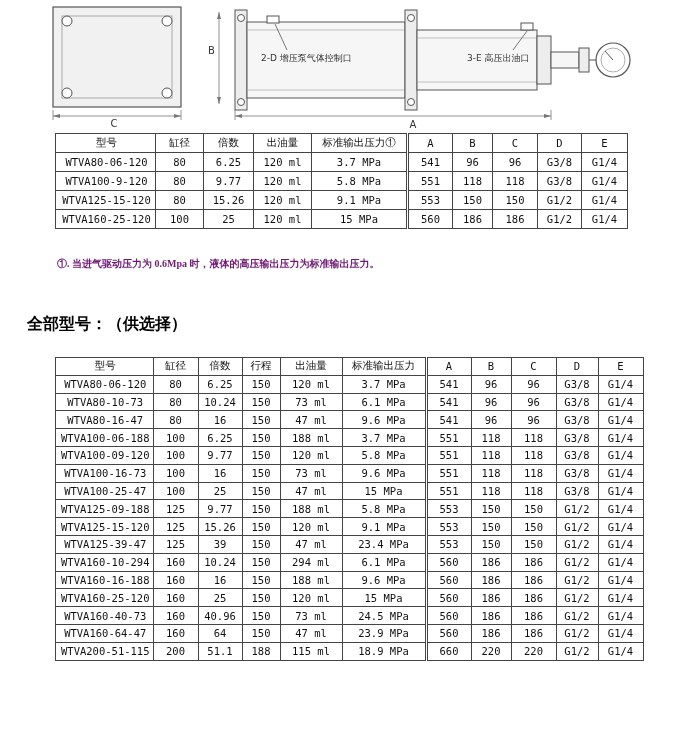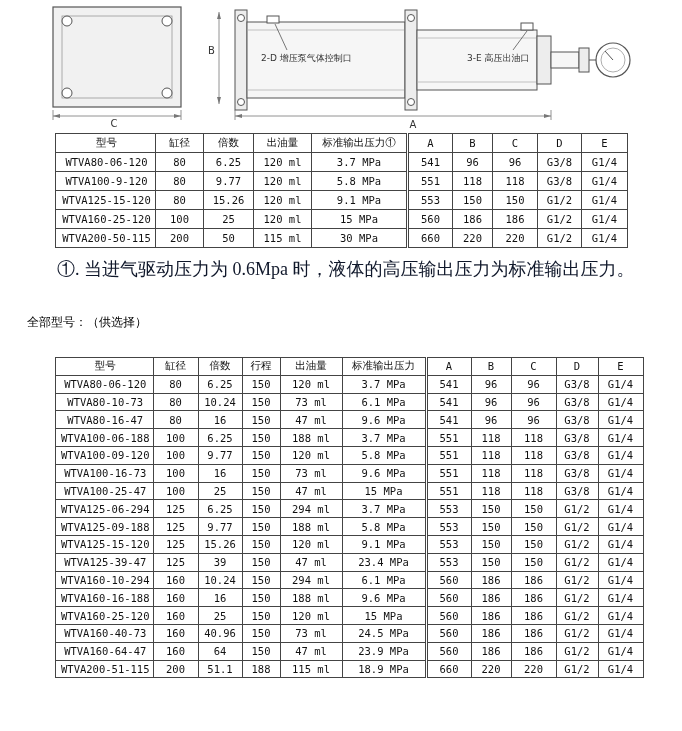--- a/index.html
+++ b/index.html
@@ -18,23 +18,23 @@
           font-family:"DejaVu Sans Mono", monospace; font-size:10.5px; color:#111; }
   th, td { border:1px solid #444; padding:0 3px; text-align:center;
            font-weight:normal; overflow:hidden; white-space:nowrap; }
   td:first-child, th:first-child { text-align:center; padding-left:5px; }
   .gap { border-left:3px double #444; }
   #table1 { position:absolute; left:55px; top:133px; }
   #table1 th, #table1 td { height:18px; }
   #table2 { position:absolute; left:55px; top:357px; }
   #table2 th, #table2 td { height:16.8px; }
   
-  .note { position:absolute; left:57px; top:257px; font-size:18px; color:#0f172a; }
-  .section-title { position:absolute; left:27px; top:314px; font-size:12px;
-                   font-weight:normal; color:#000; }
+  .note { position:absolute; left:57px; top:257px; font-size:10px; color:#701a75;font-weight:bold; }
+  .section-title { position:absolute; left:27px; top:314px; font-size:16px;
+                   font-weight:bold; color:#000; }
 </style>
 </head>
 <body>
 
 <div class="page">
 
   <div class="drawing-left">
     <svg width="140" height="125" viewBox="0 0 140 125">
       <rect x="3" y="3" width="128" height="100" fill="#f1f1f1" stroke="#555" stroke-width="1.2"></rect>
       <rect x="12" y="12" width="110" height="82" fill="none" stroke="#999" stroke-width="0.8"></rect>
@@ -169,32 +169,20 @@
           <td>100</td>
           <td>25</td>
           <td>120 ml</td>
           <td>15 MPa</td>
           <td class="gap">560</td>
           <td>186</td>
           <td>186</td>
           <td>G1/2</td>
           <td>G1/4</td>
         </tr>
-        <tr>
-          <td>WTVA200-50-115</td>
-          <td>200</td>
-          <td>50</td>
-          <td>115 ml</td>
-          <td>30 MPa</td>
-          <td class="gap">660</td>
-          <td>220</td>
-          <td>220</td>
-          <td>G1/2</td>
-          <td>G1/4</td>
-        </tr>
       </tbody>
   </table>
 
   <div class="note">①. 当进气驱动压力为 0.6Mpa 时，液体的高压输出压力为标准输出压力。</div>
 
   <div class="section-title">全部型号：（供选择）</div>
 
   <table id="table2">
     <colgroup>
       <col style="width:95px">
@@ -310,33 +298,20 @@
           <td>150</td>
           <td>47 ml</td>
           <td>15 MPa</td>
           <td class="gap">551</td>
           <td>118</td>
           <td>118</td>
           <td>G3/8</td>
           <td>G1/4</td>
         </tr>
         <tr>
-          <td>WTVA125-06-294</td>
-          <td>125</td>
-          <td>6.25</td>
-          <td>150</td>
-          <td>294 ml</td>
-          <td>3.7 MPa</td>
-          <td class="gap">553</td>
-          <td>150</td>
-          <td>150</td>
-          <td>G1/2</td>
-          <td>G1/4</td>
-        </tr>
-        <tr>
           <td>WTVA125-09-188</td>
           <td>125</td>
           <td>9.77</td>
           <td>150</td>
           <td>188 ml</td>
           <td>5.8 MPa</td>
           <td class="gap">553</td>
           <td>150</td>
           <td>150</td>
           <td>G1/2</td>

